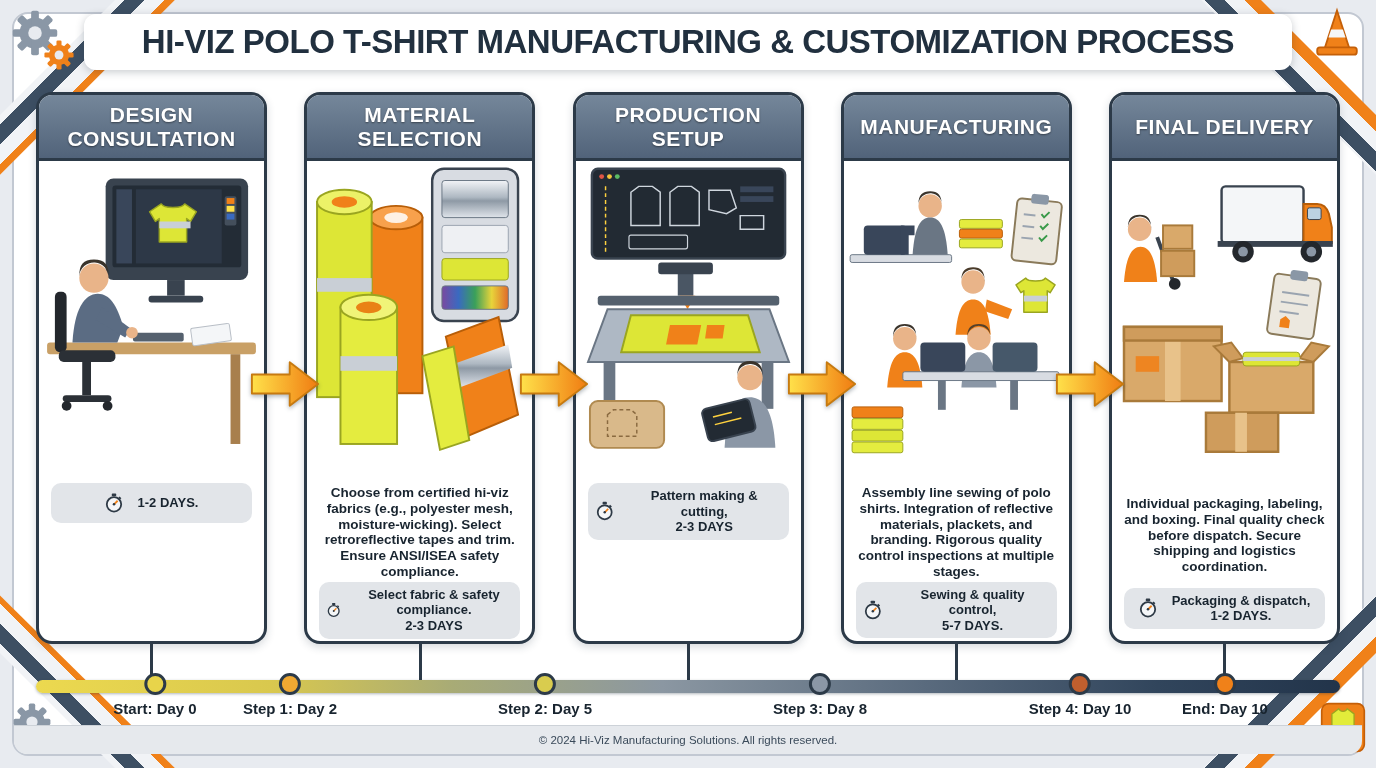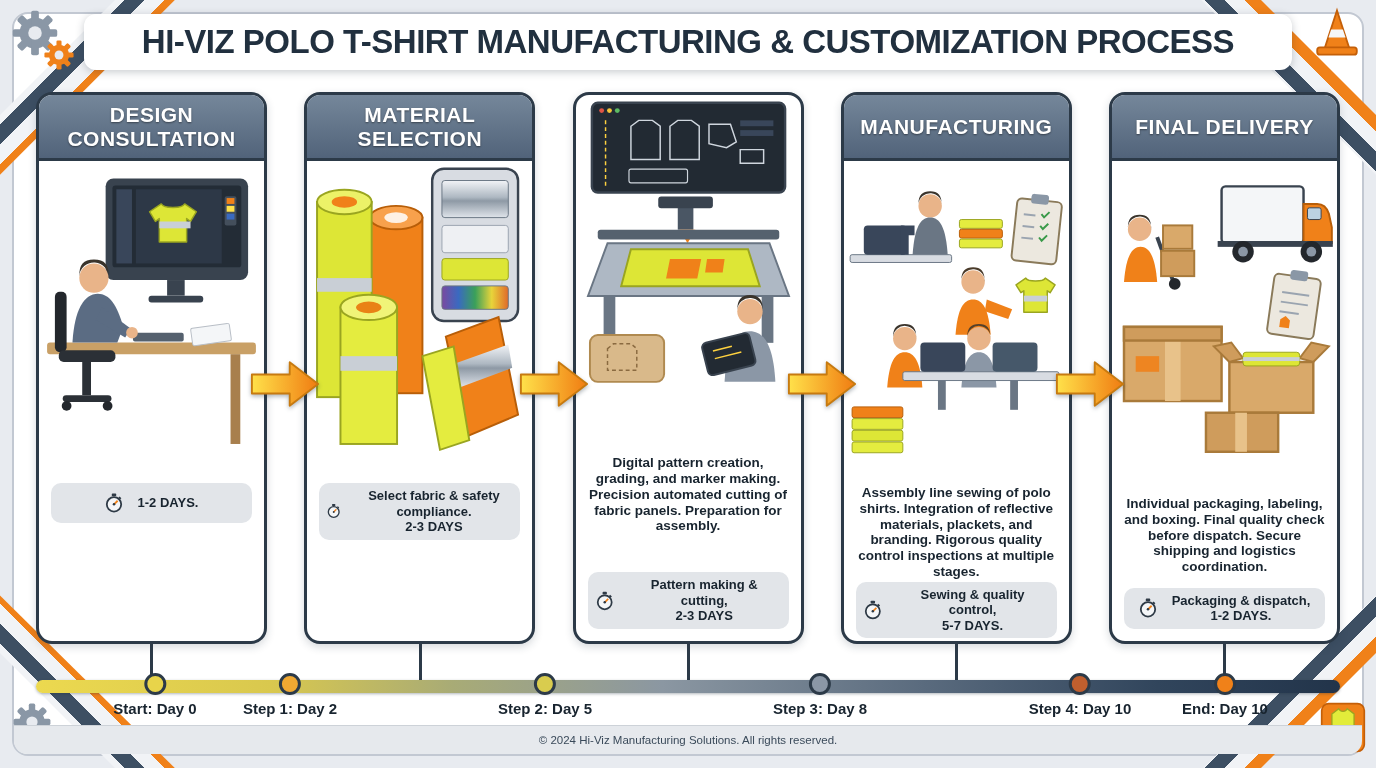--- a/index.html
+++ b/index.html
@@ -256,34 +256,39 @@
           <rect x="10" y="120" width="56" height="14" fill="#c9cfd6"></rect>
           <rect x="34" y="150" width="58" height="140" fill="#e4ec3f" stroke="#9aa520" stroke-width="2"></rect>
           <ellipse cx="63" cy="150" rx="29" ry="13" fill="#f0f478" stroke="#9aa520" stroke-width="2"></ellipse>
           <ellipse cx="63" cy="150" rx="13" ry="6" fill="#e98216"></ellipse>
           <rect x="34" y="200" width="58" height="15" fill="#c9cfd6"></rect>
           <polygon points="142,180 196,160 216,260 164,282" fill="#f08119" stroke="#b85e08" stroke-width="2"></polygon>
           <polygon points="150,208 206,188 210,212 156,232" fill="url(#silverGrad)"></polygon>
           <polygon points="118,200 150,190 166,286 136,296" fill="#e4ec3f" stroke="#9aa520" stroke-width="2"></polygon>
         </svg>
       </div>
+      <p class="desc">Choose from certified hi-viz fabrics (e.g., polyester mesh, moisture-wicking). Select retroreflective tapes and trim. Ensure ANSI/ISEA safety compliance.</p>
       <div class="badge">
         <svg viewBox="0 0 20 22" width="18" height="20">
             <rect x="7.5" y="0.5" width="5" height="3" rx="1" fill="#2e3a46"></rect>
             <line x1="15.5" y1="4.5" x2="17.5" y2="6.5" stroke="#2e3a46" stroke-width="2"></line>
             <circle cx="10" cy="12.5" r="8" fill="#f4f6f8" stroke="#2e3a46" stroke-width="2"></circle>
             <line x1="10" y1="12.5" x2="14" y2="8.5" stroke="#f08119" stroke-width="2"></line>
             <circle cx="10" cy="12.5" r="1.4" fill="#2e3a46"></circle>
           </svg>
         <span class="badge-text">Select fabric &amp; safety compliance.
 2-3 DAYS</span>
       </div>
     </section>
 
     <section class="card">
+      <header class="card-header">
+        <span>PRODUCTION
+SETUP</span>
+      </header>
       <div class="illus">
         <svg viewBox="0 0 230 330" preserveAspectRatio="xMidYMid meet">
           <rect x="16" y="8" width="198" height="92" rx="6" fill="#222a33" stroke="#39434f" stroke-width="2.5"></rect>
           <circle cx="26" cy="16" r="2.5" fill="#e05545"></circle>
             <circle cx="34" cy="16" r="2.5" fill="#f5c53a"></circle>
             <circle cx="42" cy="16" r="2.5" fill="#5dbb63"></circle>
           <line x1="30" y1="26" x2="30" y2="94" stroke="#ffd23f" stroke-width="1.5" stroke-dasharray="4 3"></line>
           <path d="M56 32 l8-6 h14 l8 6 v34 h-30 z" fill="none" stroke="#cfd6de" stroke-width="1.5"></path>
           <path d="M96 32 l8-6 h14 l8 6 v34 h-30 z" fill="none" stroke="#cfd6de" stroke-width="1.5"></path>
           <path d="M136 30 h22 l6 18 -10 6 -18-4 z" fill="none" stroke="#cfd6de" stroke-width="1.5"></path>
@@ -305,21 +310,20 @@
           <path d="M32 260 l6-5 h18 l6 5 v22 h-30 z" fill="none" stroke="#8a6a40" stroke-width="1.5" stroke-dasharray="4 3"></path>
           <circle cx="178" cy="222" r="13" fill="#e9b489"></circle>
           <path d="M165 220 a13 13 0 0 1 26 2 c1-12-4-17-13-17 -9 0-13 5-13 15 z" fill="#3a342c"></path>
           <path d="M152 294 c2-40 12-52 26-52 14 0 24 14 26 52 z" fill="#8b97a6"></path>
           <g transform="rotate(-14 158 260)">
             <rect x="130" y="248" width="50" height="34" rx="5" fill="#222a33" stroke="#39434f" stroke-width="2"></rect>
             <path d="M140 258 h20 M140 266 h28" stroke="#ffd23f" stroke-width="1.5"></path>
           </g>
         </svg>
       </div>
-      <p class="desc">Digital pattern creation, grading, and marker making. Precision automated cutting of fabric panels. Preparation for assembly.</p>
       <div class="badge">
         <svg viewBox="0 0 20 22" width="18" height="20">
             <rect x="7.5" y="0.5" width="5" height="3" rx="1" fill="#2e3a46"></rect>
             <line x1="15.5" y1="4.5" x2="17.5" y2="6.5" stroke="#2e3a46" stroke-width="2"></line>
             <circle cx="10" cy="12.5" r="8" fill="#f4f6f8" stroke="#2e3a46" stroke-width="2"></circle>
             <line x1="10" y1="12.5" x2="14" y2="8.5" stroke="#f08119" stroke-width="2"></line>
             <circle cx="10" cy="12.5" r="1.4" fill="#2e3a46"></circle>
           </svg>
         <span class="badge-text">Pattern making &amp; cutting,
 2-3 DAYS</span>

